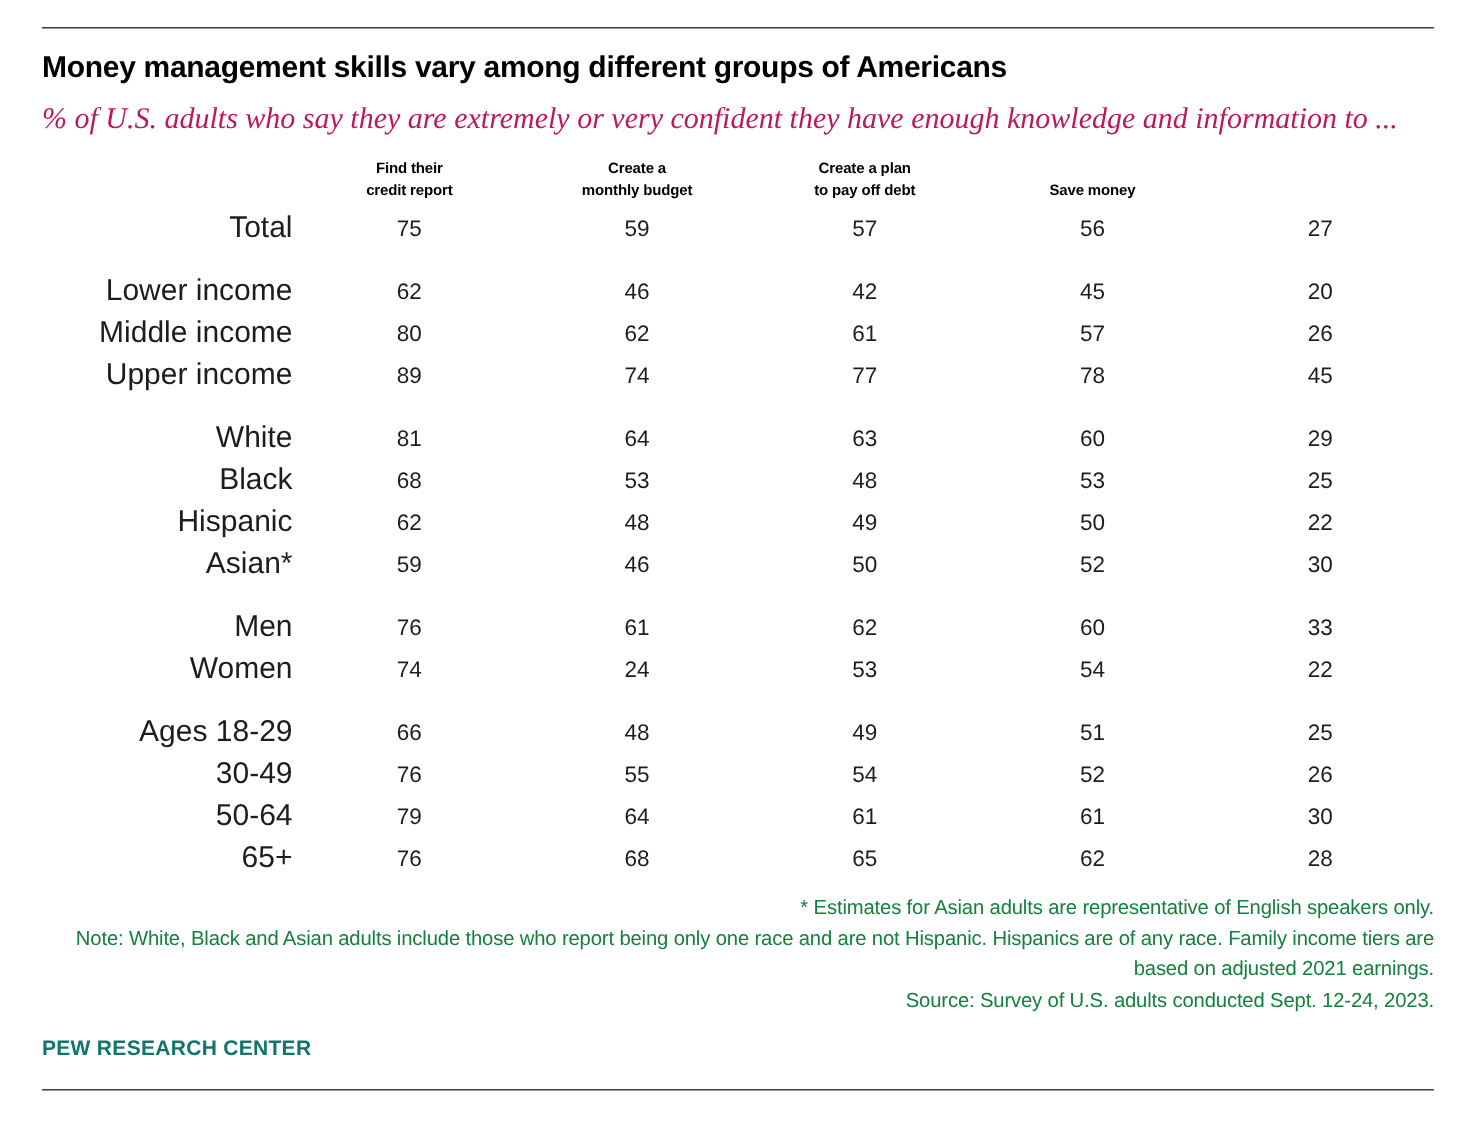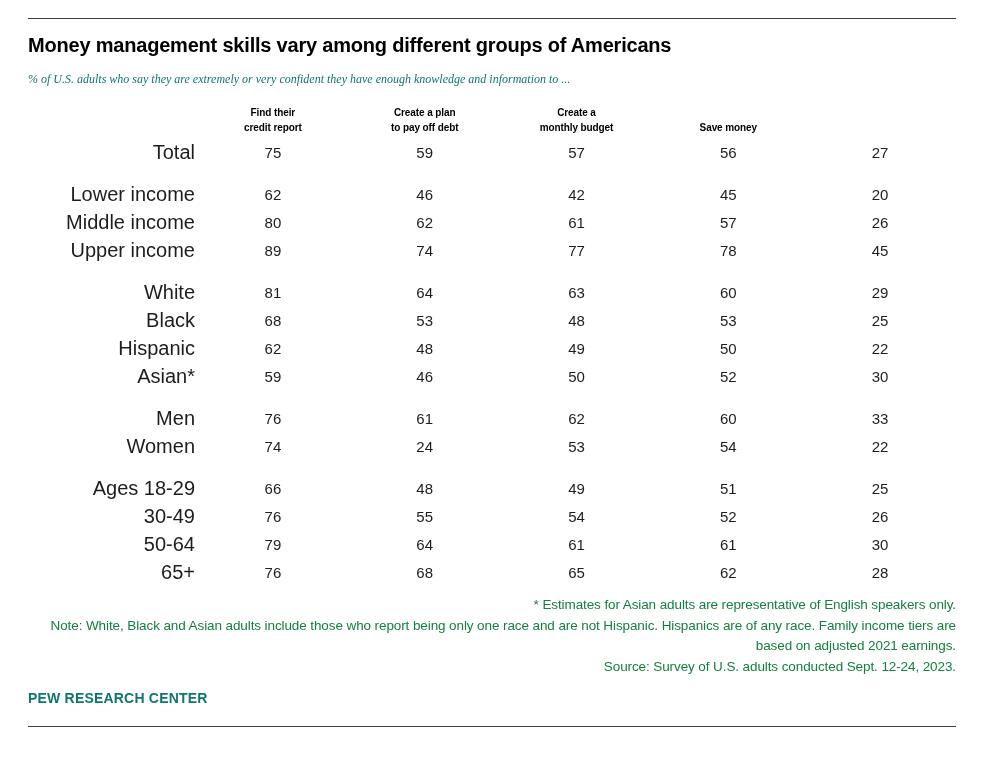--- a/index.html
+++ b/index.html
@@ -29,23 +29,23 @@
     font-size: 20px;
     line-height: 25px;
     font-weight: bold;
     color: #000000;
     letter-spacing: -0.2px;
   }
   .subtitle {
     margin-top: 11px;
     font-family: "Liberation Serif", serif;
     font-style: italic;
-    font-size: 12px;
+    font-size: 20px;
     line-height: 20px;
-    color: #0f766e;
+    color: #be185d;
   }
   .table { margin-top: 16px; }
   .trow {
     display: grid;
     grid-template-columns: 169px repeat(5, 1fr);
     align-items: center;
     height: 28px;
   }
   .thead {
     height: auto;
@@ -100,24 +100,24 @@
 
   <div class="title">Money management skills vary among different groups of Americans</div>
   <div class="subtitle">% of U.S. adults who say they are extremely or very confident they have enough knowledge and information to ...</div>
 
   <div class="table">
 
     <div class="trow thead">
       <div class="cell label"></div>
       <div class="cell colhead">Find their
 credit report</div>
+      <div class="cell colhead">Create a
+monthly budget</div>
       <div class="cell colhead">Create a plan
 to pay off debt</div>
-      <div class="cell colhead">Create a
-monthly budget</div>
       <div class="cell colhead">Save money</div>
     </div>
 
     <div class="tgroup first">
       <div class="trow">
         <div class="cell label">Total</div>
         <div class="cell val">75</div>
         <div class="cell val">59</div>
         <div class="cell val">57</div>
         <div class="cell val">56</div>

